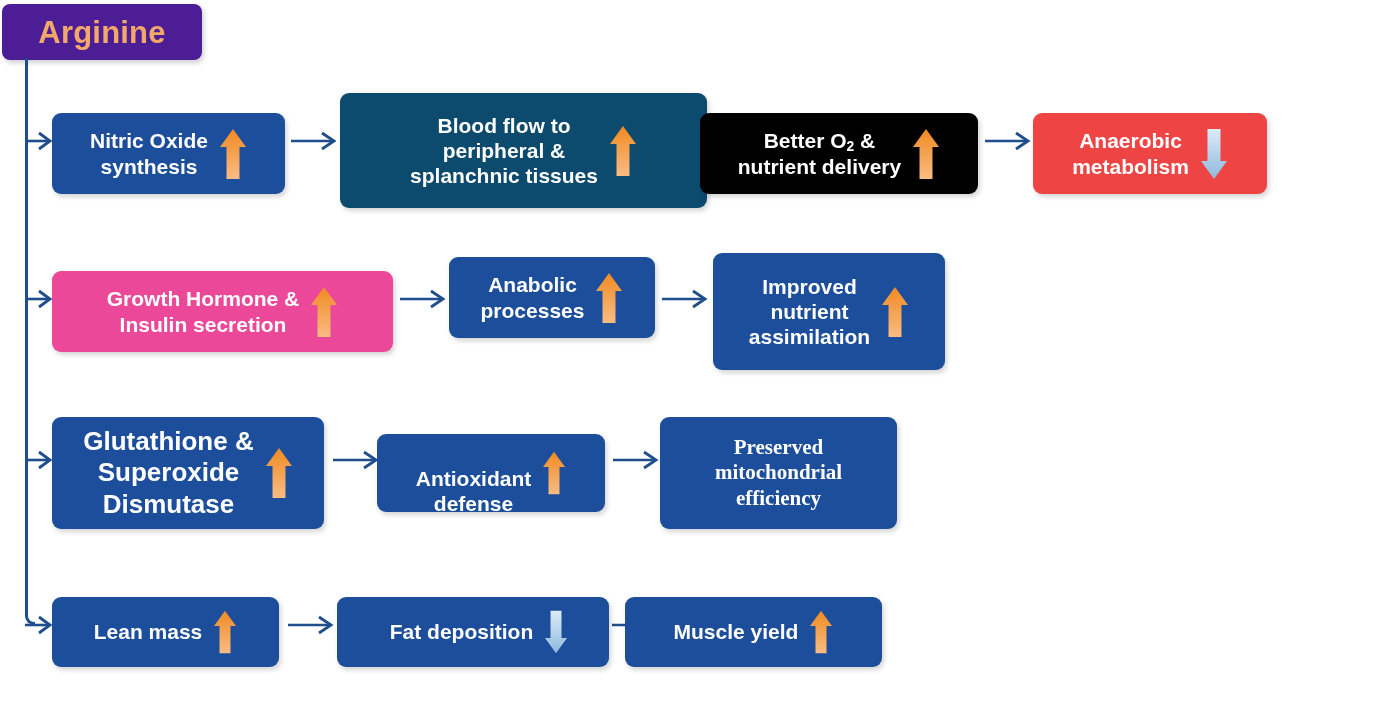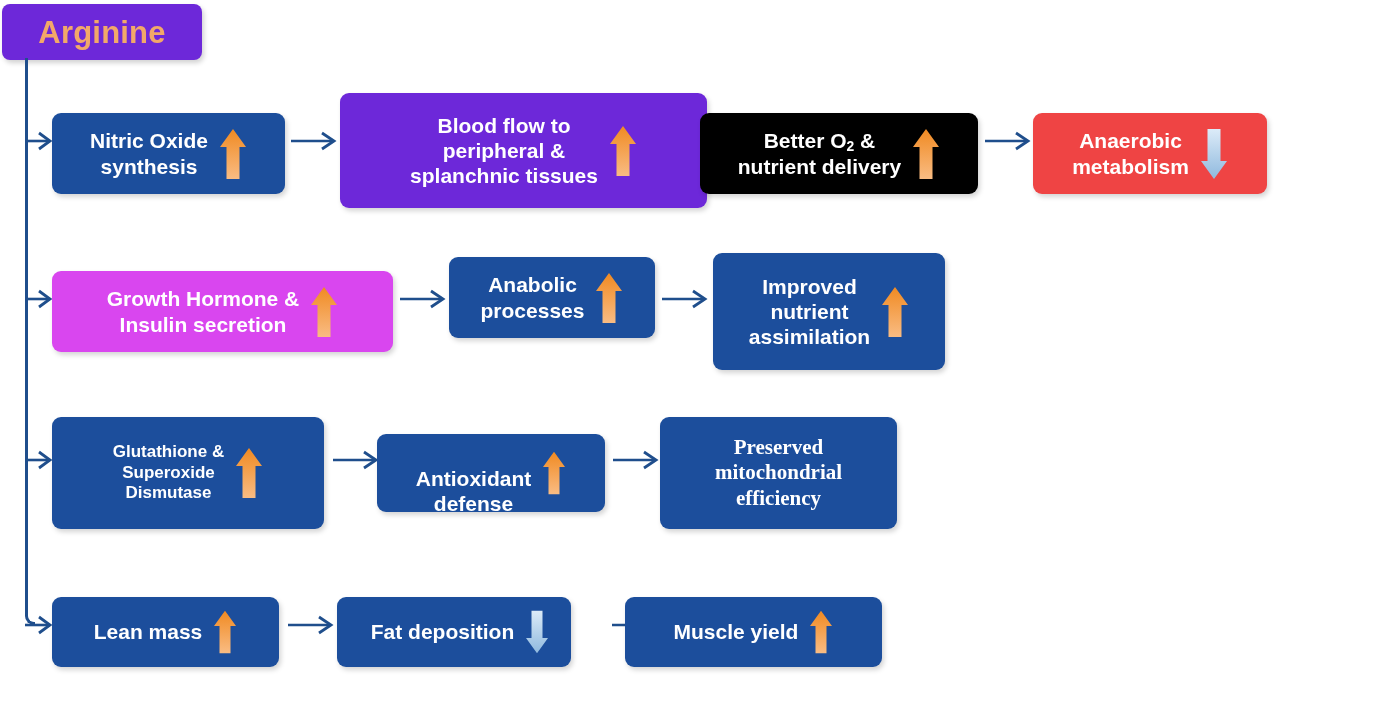--- a/index.html
+++ b/index.html
@@ -19,21 +19,21 @@
     background: #ffffff;
   }
 
   
   .title-box {
     position: absolute;
     left: 2px;
     top: 4px;
     width: 200px;
     height: 56px;
-    background: #6d28d9;
+    background: #4c1d95;
     border-radius: 8px;
     display: flex;
     align-items: center;
     justify-content: center;
     box-shadow: 2px 3px 5px rgba(0,0,0,0.18);
   }
   .title-text {
     color: #F2A869;
     font-size: 31px;
     font-weight: bold;
@@ -158,21 +158,21 @@
             <defs>
               <linearGradient id="g0" x1="0" y1="0" x2="0" y2="1">
                 <stop offset="0%" stop-color="#F08A22"></stop>
                 <stop offset="100%" stop-color="#F9BC83"></stop>
               </linearGradient>
             </defs>
             <path d="M14 1 L27 19 L20.5 19 L20.5 51 L7.5 51 L7.5 19 L1 19 Z" fill="url(#g0)"></path>
           </svg>
         </div>
       </div>
-      <div class="node" style="left: 340px; top: 93px; width: 367px; height: 115px; background: #6d28d9;">
+      <div class="node" style="left: 340px; top: 93px; width: 367px; height: 115px; background: #0c4a6e;">
         <div class="node-inner">
           <div class="node-label" style="font-size: 21px; color: rgb(255, 255, 255);">Blood flow to
 peripheral &amp;
 splanchnic tissues</div>
           <svg viewBox="0 0 28 52" class="trend">
             <defs>
               <linearGradient id="g1" x1="0" y1="0" x2="0" y2="1">
                 <stop offset="0%" stop-color="#F08A22"></stop>
                 <stop offset="100%" stop-color="#F9BC83"></stop>
               </linearGradient>
@@ -221,21 +221,21 @@
           <path d="M0 13 L41 13" stroke="#1F4E8C" stroke-width="2.6" fill="none"></path>
           <path d="M31 5 L43 13 L31 21" stroke="#1F4E8C" stroke-width="2.8" fill="none" stroke-linecap="butt" stroke-linejoin="miter"></path>
         </svg>
       </div>
       <div class="conn" style="left: 662px; top: 286px; width: 44px;">
         <svg width="44" height="26" viewBox="0 0 44 26">
           <path d="M0 13 L41 13" stroke="#1F4E8C" stroke-width="2.6" fill="none"></path>
           <path d="M31 5 L43 13 L31 21" stroke="#1F4E8C" stroke-width="2.8" fill="none" stroke-linecap="butt" stroke-linejoin="miter"></path>
         </svg>
       </div>
-      <div class="node" style="left: 52px; top: 271px; width: 341px; height: 81px; background: #d946ef;">
+      <div class="node" style="left: 52px; top: 271px; width: 341px; height: 81px; background: #ec4899;">
         <div class="node-inner">
           <div class="node-label" style="font-size: 21px; color: rgb(255, 255, 255);">Growth Hormone &amp;
 Insulin secretion</div>
           <svg viewBox="0 0 28 52" class="trend">
             <defs>
               <linearGradient id="g4" x1="0" y1="0" x2="0" y2="1">
                 <stop offset="0%" stop-color="#F08A22"></stop>
                 <stop offset="100%" stop-color="#F9BC83"></stop>
               </linearGradient>
             </defs>
@@ -287,21 +287,21 @@
         </svg>
       </div>
       <div class="conn" style="left: 613px; top: 447px; width: 44px;">
         <svg width="44" height="26" viewBox="0 0 44 26">
           <path d="M0 13 L41 13" stroke="#1F4E8C" stroke-width="2.6" fill="none"></path>
           <path d="M31 5 L43 13 L31 21" stroke="#1F4E8C" stroke-width="2.8" fill="none" stroke-linecap="butt" stroke-linejoin="miter"></path>
         </svg>
       </div>
       <div class="node" style="left: 52px; top: 417px; width: 272px; height: 112px; background: rgb(28, 78, 156);">
         <div class="node-inner">
-          <div class="node-label" style="font-size: 17px; color: rgb(255, 255, 255);">Glutathione &amp;
+          <div class="node-label" style="font-size: 26px; color: rgb(255, 255, 255);">Glutathione &amp;
 Superoxide
 Dismutase</div>
           <svg viewBox="0 0 28 52" class="trend">
             <defs>
               <linearGradient id="g7" x1="0" y1="0" x2="0" y2="1">
                 <stop offset="0%" stop-color="#F08A22"></stop>
                 <stop offset="100%" stop-color="#F9BC83"></stop>
               </linearGradient>
             </defs>
             <path d="M14 1 L27 19 L20.5 19 L20.5 51 L7.5 51 L7.5 19 L1 19 Z" fill="url(#g7)"></path>
@@ -355,21 +355,21 @@
             <defs>
               <linearGradient id="g9" x1="0" y1="0" x2="0" y2="1">
                 <stop offset="0%" stop-color="#F08A22"></stop>
                 <stop offset="100%" stop-color="#F9BC83"></stop>
               </linearGradient>
             </defs>
             <path d="M14 1 L27 19 L20.5 19 L20.5 51 L7.5 51 L7.5 19 L1 19 Z" fill="url(#g9)"></path>
           </svg>
         </div>
       </div>
-      <div class="node" style="left: 337px; top: 597px; width: 234px; height: 70px; background: rgb(28, 78, 156); padding-left: 26px;">
+      <div class="node" style="left: 337px; top: 597px; width: 272px; height: 70px; background: rgb(28, 78, 156); padding-left: 26px;">
         <div class="node-inner">
           <div class="node-label" style="font-size: 21px; color: rgb(255, 255, 255);">Fat deposition</div>
           <svg viewBox="0 0 28 52" class="trend small">
             <defs>
               <linearGradient id="g10" x1="0" y1="0" x2="0" y2="1">
                 <stop offset="0%" stop-color="#DCEBF8"></stop>
                 <stop offset="100%" stop-color="#8FB9DE"></stop>
               </linearGradient>
             </defs>
             <path d="M14 51 L27 33 L20.5 33 L20.5 1 L7.5 1 L7.5 33 L1 33 Z" fill="url(#g10)"></path>

